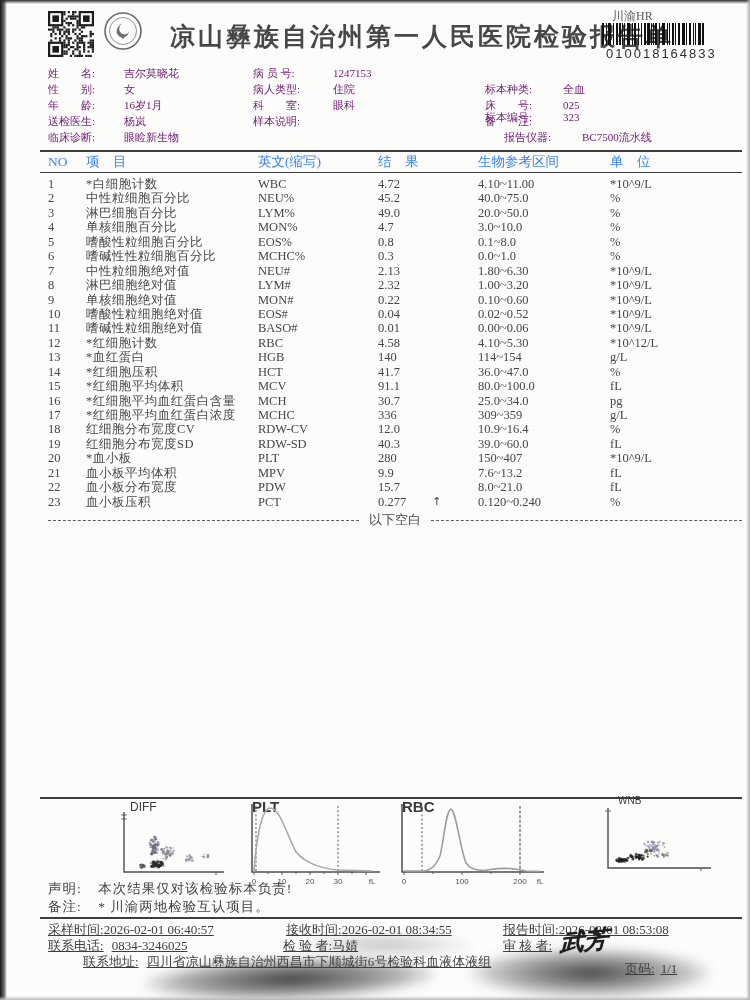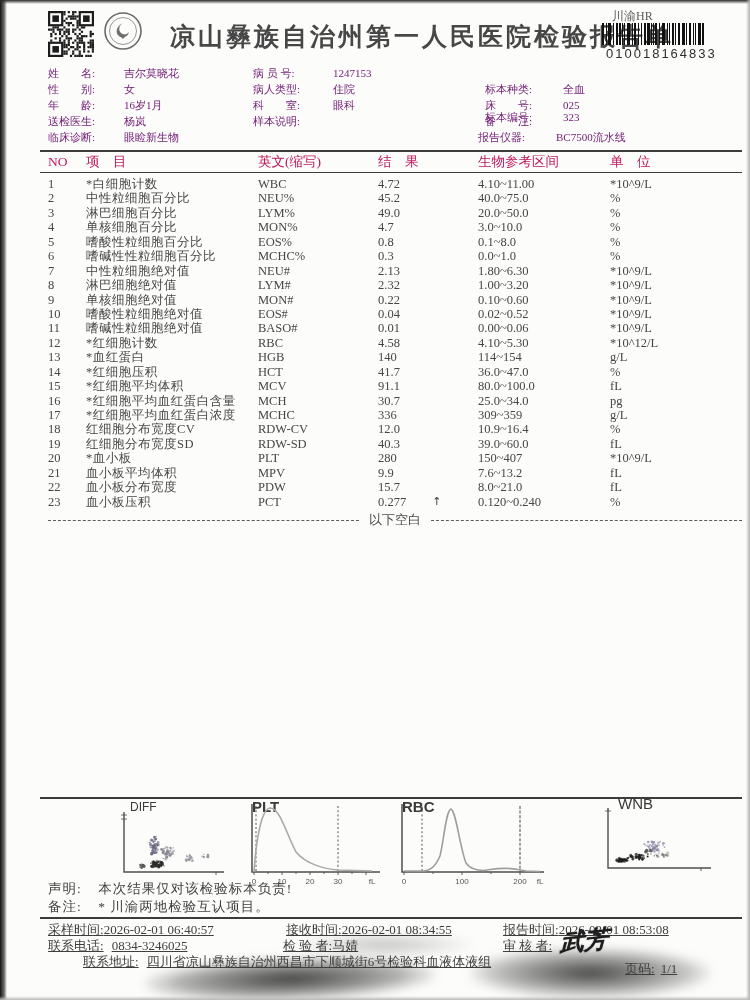--- a/index.html
+++ b/index.html
@@ -16,21 +16,21 @@
   .region-code{left:612px;top:8px;font-size:12px;color:#5a5a5a;}
   .barcode-num{left:606px;top:46px;font-size:13px;letter-spacing:2px;color:#2e2e2e;font-family:"Liberation Sans",sans-serif;}
 
   .irow{position:absolute;font-size:11px;white-space:nowrap;color:#701a75;}
   .ilabel{display:inline-block;}
   .ival{display:inline-block;margin-left:10px;}
 
   .hline{position:absolute;left:40px;width:702px;background:#3c3c3c;height:1.6px;}
   .table-wrap{position:absolute;left:48px;top:153px;width:694px;}
   .thead,.trow{display:grid;grid-template-columns:38px 172px 120px 100px 132px 1fr;align-items:baseline;}
-  .thead{font-size:13.5px;color:#be185d;height:30px;}
+  .thead{font-size:13.5px;color:#3b82f6;height:30px;}
   .trow{font-size:12.5px;height:14.45px;color:#464646;}
   .trow .c-name{letter-spacing:0.5px;}
   .c-result{display:flex;gap:0;}
   .flag{margin-left:26px;font-family:"DejaVu Sans",sans-serif;font-size:11px;color:#3c3c3c;}
   .below-blank{position:absolute;left:48px;top:511px;width:694px;display:flex;align-items:center;font-size:13px;color:#4a4a4a;}
   .below-blank .dash{flex:1;border-top:1.4px dashed #5c5c5c;height:0;}
   .below-blank .bb-text{padding:0 10px;}
 
   .chart-label{position:absolute;font-family:"Liberation Sans","DejaVu Sans",sans-serif;color:#3a3a3a;}
   .statement-row{position:absolute;font-size:13.5px;color:#414141;letter-spacing:1px;}
@@ -256,21 +256,21 @@
 
   <div class="irow" style="left:253px;top:66px;"><span class="ilabel" style="width:70px;">病 员 号:</span><span class="ival">1247153</span></div>
   <div class="irow" style="left:253px;top:82px;"><span class="ilabel" style="width:70px;">病人类型:</span><span class="ival">住院</span></div>
   <div class="irow" style="left:253px;top:98px;"><span class="ilabel" style="width:70px;">科　　室:</span><span class="ival">眼科</span></div>
   <div class="irow" style="left:253px;top:114px;"><span class="ilabel" style="width:70px;">样本说明:</span><span class="ival"></span></div>
 
   <div class="irow" style="left:485px;top:66px;"><span class="ilabel" style="width:68px;margin-top:44px;">标本编号:</span><span class="ival">323</span></div>
   <div class="irow" style="left:485px;top:82px;"><span class="ilabel" style="width:68px;">标本种类:</span><span class="ival">全血</span></div>
   <div class="irow" style="left:485px;top:98px;"><span class="ilabel" style="width:68px;">床　　号:</span><span class="ival">025</span></div>
   <div class="irow" style="left:485px;top:114px;"><span class="ilabel" style="width:68px;">备　　注:</span><span class="ival"></span></div>
-  <div class="irow" style="left:478px;top:130px;"><span class="ilabel" style="width:68px;">报告仪器:</span><span class="ival">BC7500流水线</span></div>
+  <div class="irow" style="left:504px;top:130px;"><span class="ilabel" style="width:68px;">报告仪器:</span><span class="ival">BC7500流水线</span></div>
 
   <div class="hline" style="top:150px;"></div>
   <div class="table-wrap">
     <div class="thead">
       <span>NO</span>
       <span>项　目</span>
       <span>英文(缩写)</span>
       <span>结　果</span>
       <span>生物参考区间</span>
       <span>单　位</span>
@@ -746,21 +746,21 @@
       <path d="M128,6 V72" stroke="#555" stroke-width="1.1" stroke-dasharray="3,1.6"></path>
       <path d="M12,71 L32,71 C40,70 44,65 48,56 C52,40 54,10 59,9 C64,11 68,48 74,63 C78,69 84,70.5 92,70.5 L98,69.5 C108,68 118,68 126,69.5 L134,71 L148,71.5" fill="none" stroke="#9e9e9e" stroke-width="1.6"></path>
       <path d="M12,72 v3 M41,72 v2 M70,72 v3 M99,72 v2 M128,72 v3" stroke="#4e4e4e" stroke-width="0.9"></path>
       <text x="12" y="84" font-size="8" fill="#555" text-anchor="middle">0</text>
       <text x="70" y="84" font-size="8" fill="#555" text-anchor="middle">100</text>
       <text x="128" y="84" font-size="8" fill="#555" text-anchor="middle">200</text>
       <text x="148" y="84" font-size="8" fill="#555" text-anchor="middle">fL</text>
     </svg>
   </div>
 
-  <span class="chart-label" style="left:618px;top:795px;font-size:15px;">WNB</span>
+  <span class="chart-label" style="left:618px;top:795px;font-size:10px;">WNB</span>
   <div class="abs" style="left:596px;top:800px;">
     <svg width="125" height="78" viewBox="0 0 125 78">
       <path d="M12,8 L12,68 L115,68" fill="none" stroke="#4e4e4e" stroke-width="1.4"></path>
       <path d="M9,11 H15" stroke="#4e4e4e" stroke-width="0.8"></path>
       <path d="M105,68 v3" stroke="#4e4e4e" stroke-width="0.9"></path>
     <circle cx="26.51970073953271" cy="60.68737089633942" r="1.4026399493217467" fill="#1f1f1f" fill-opacity="0.9483867883682251"></circle>
         <circle cx="24.991243600845337" cy="59.21491988003254" r="0.834710943698883" fill="#1f1f1f" fill-opacity="0.8267062127590179"></circle>
         <circle cx="29.285842895507812" cy="59.35062885284424" r="1.1251279830932617" fill="#1f1f1f" fill-opacity="0.9463478088378906"></circle>
         <circle cx="21.01905846595764" cy="59.04019393026829" r="1.131246316432953" fill="#1f1f1f" fill-opacity="0.42257511615753174"></circle>
         <circle cx="31.01599621772766" cy="60.37824988365173" r="0.7478199511766433" fill="#1f1f1f" fill-opacity="0.6923912167549133"></circle>

